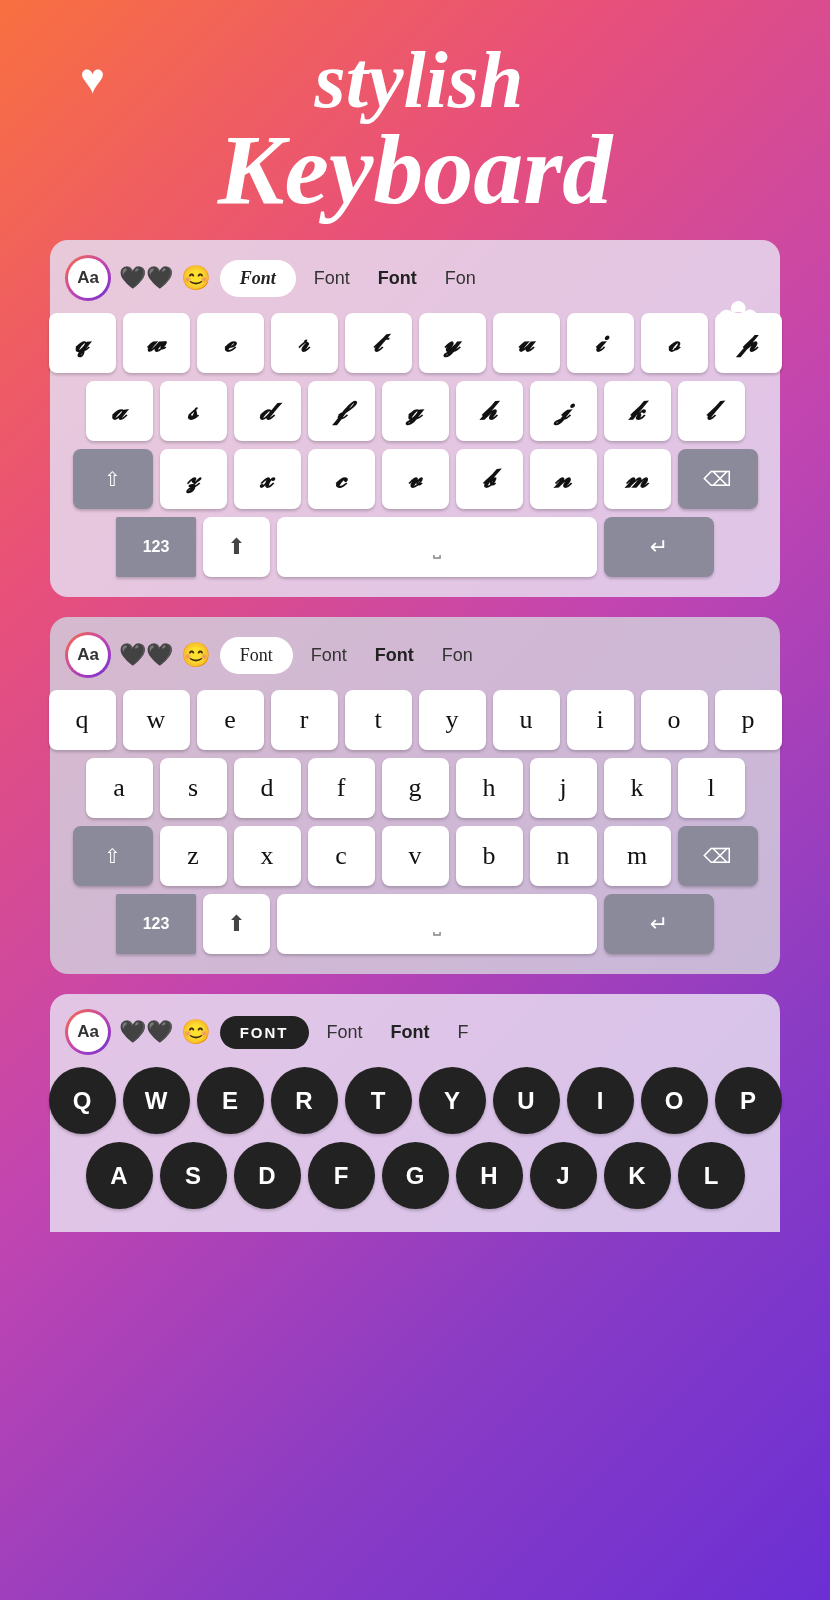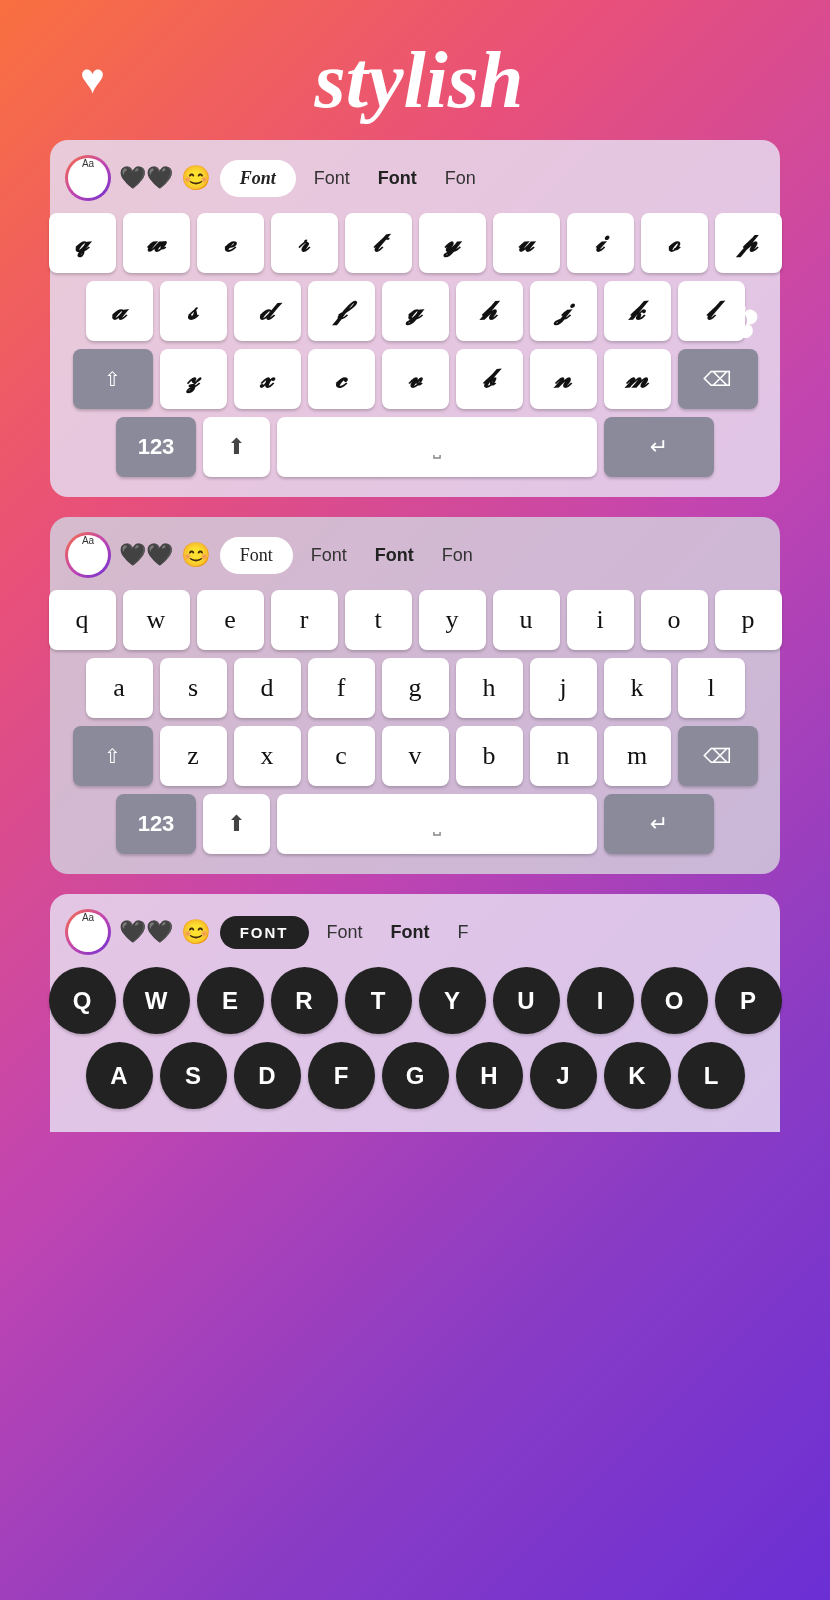--- a/index.html
+++ b/index.html
@@ -88,23 +88,24 @@
     }
 
     .aa-btn {
       width: 46px;
       height: 46px;
       border-radius: 50%;
       border: 3px solid transparent;
       background: linear-gradient(white, white) padding-box,
                   linear-gradient(135deg, #f97040, #c245b0, #6b2fd4) border-box;
       display: flex;
-      justify-content: center;
-      font-weight: normal;
-      font-size: 10px;
+      align-items: center;
+      justify-content: center;
+      font-weight: bold;
+      font-size: 17px;
       color: #333;
       flex-shrink: 0;
     }
 
     .toolbar-hearts {
       font-size: 22px;
       color: #333;
       flex-shrink: 0;
     }
 
@@ -220,25 +221,25 @@
       justify-content: center;
       font-size: 20px;
       box-shadow: 0 2px 3px rgba(0,0,0,0.2);
     }
 
     .key-123 {
       background: #8a8a9a;
       color: white;
       width: 80px;
       height: 60px;
-      border-radius: 8px;
-      display: flex;
-      align-items: center;
-      justify-content: center;
-      font-size: 22px;
+      border-radius: 2px;
+      display: flex;
+      align-items: center;
+      justify-content: center;
+      font-size: 16px;
       font-weight: bold;
       box-shadow: 0 2px 3px rgba(0,0,0,0.2);
     }
 
     .key-share {
       background: white;
       color: #444;
       width: 67px;
       height: 60px;
       border-radius: 8px;
@@ -293,20 +294,21 @@
     }
   </style>
 </head>
 <body>
 
 <div class="background">
 
   <div class="header">
     <span class="heart-icon">♥</span>
     <span class="title-stylish">stylish</span>
+    <span class="title-keyboard">Keyboard</span>
     <span class="flower-icon">✿</span>
   </div>
 
   <div class="keyboard-wrapper">
 
     <div class="toolbar">
       <div class="aa-btn">
         <span>Aa</span>
       </div>
       <span class="toolbar-hearts">🖤🖤</span>

